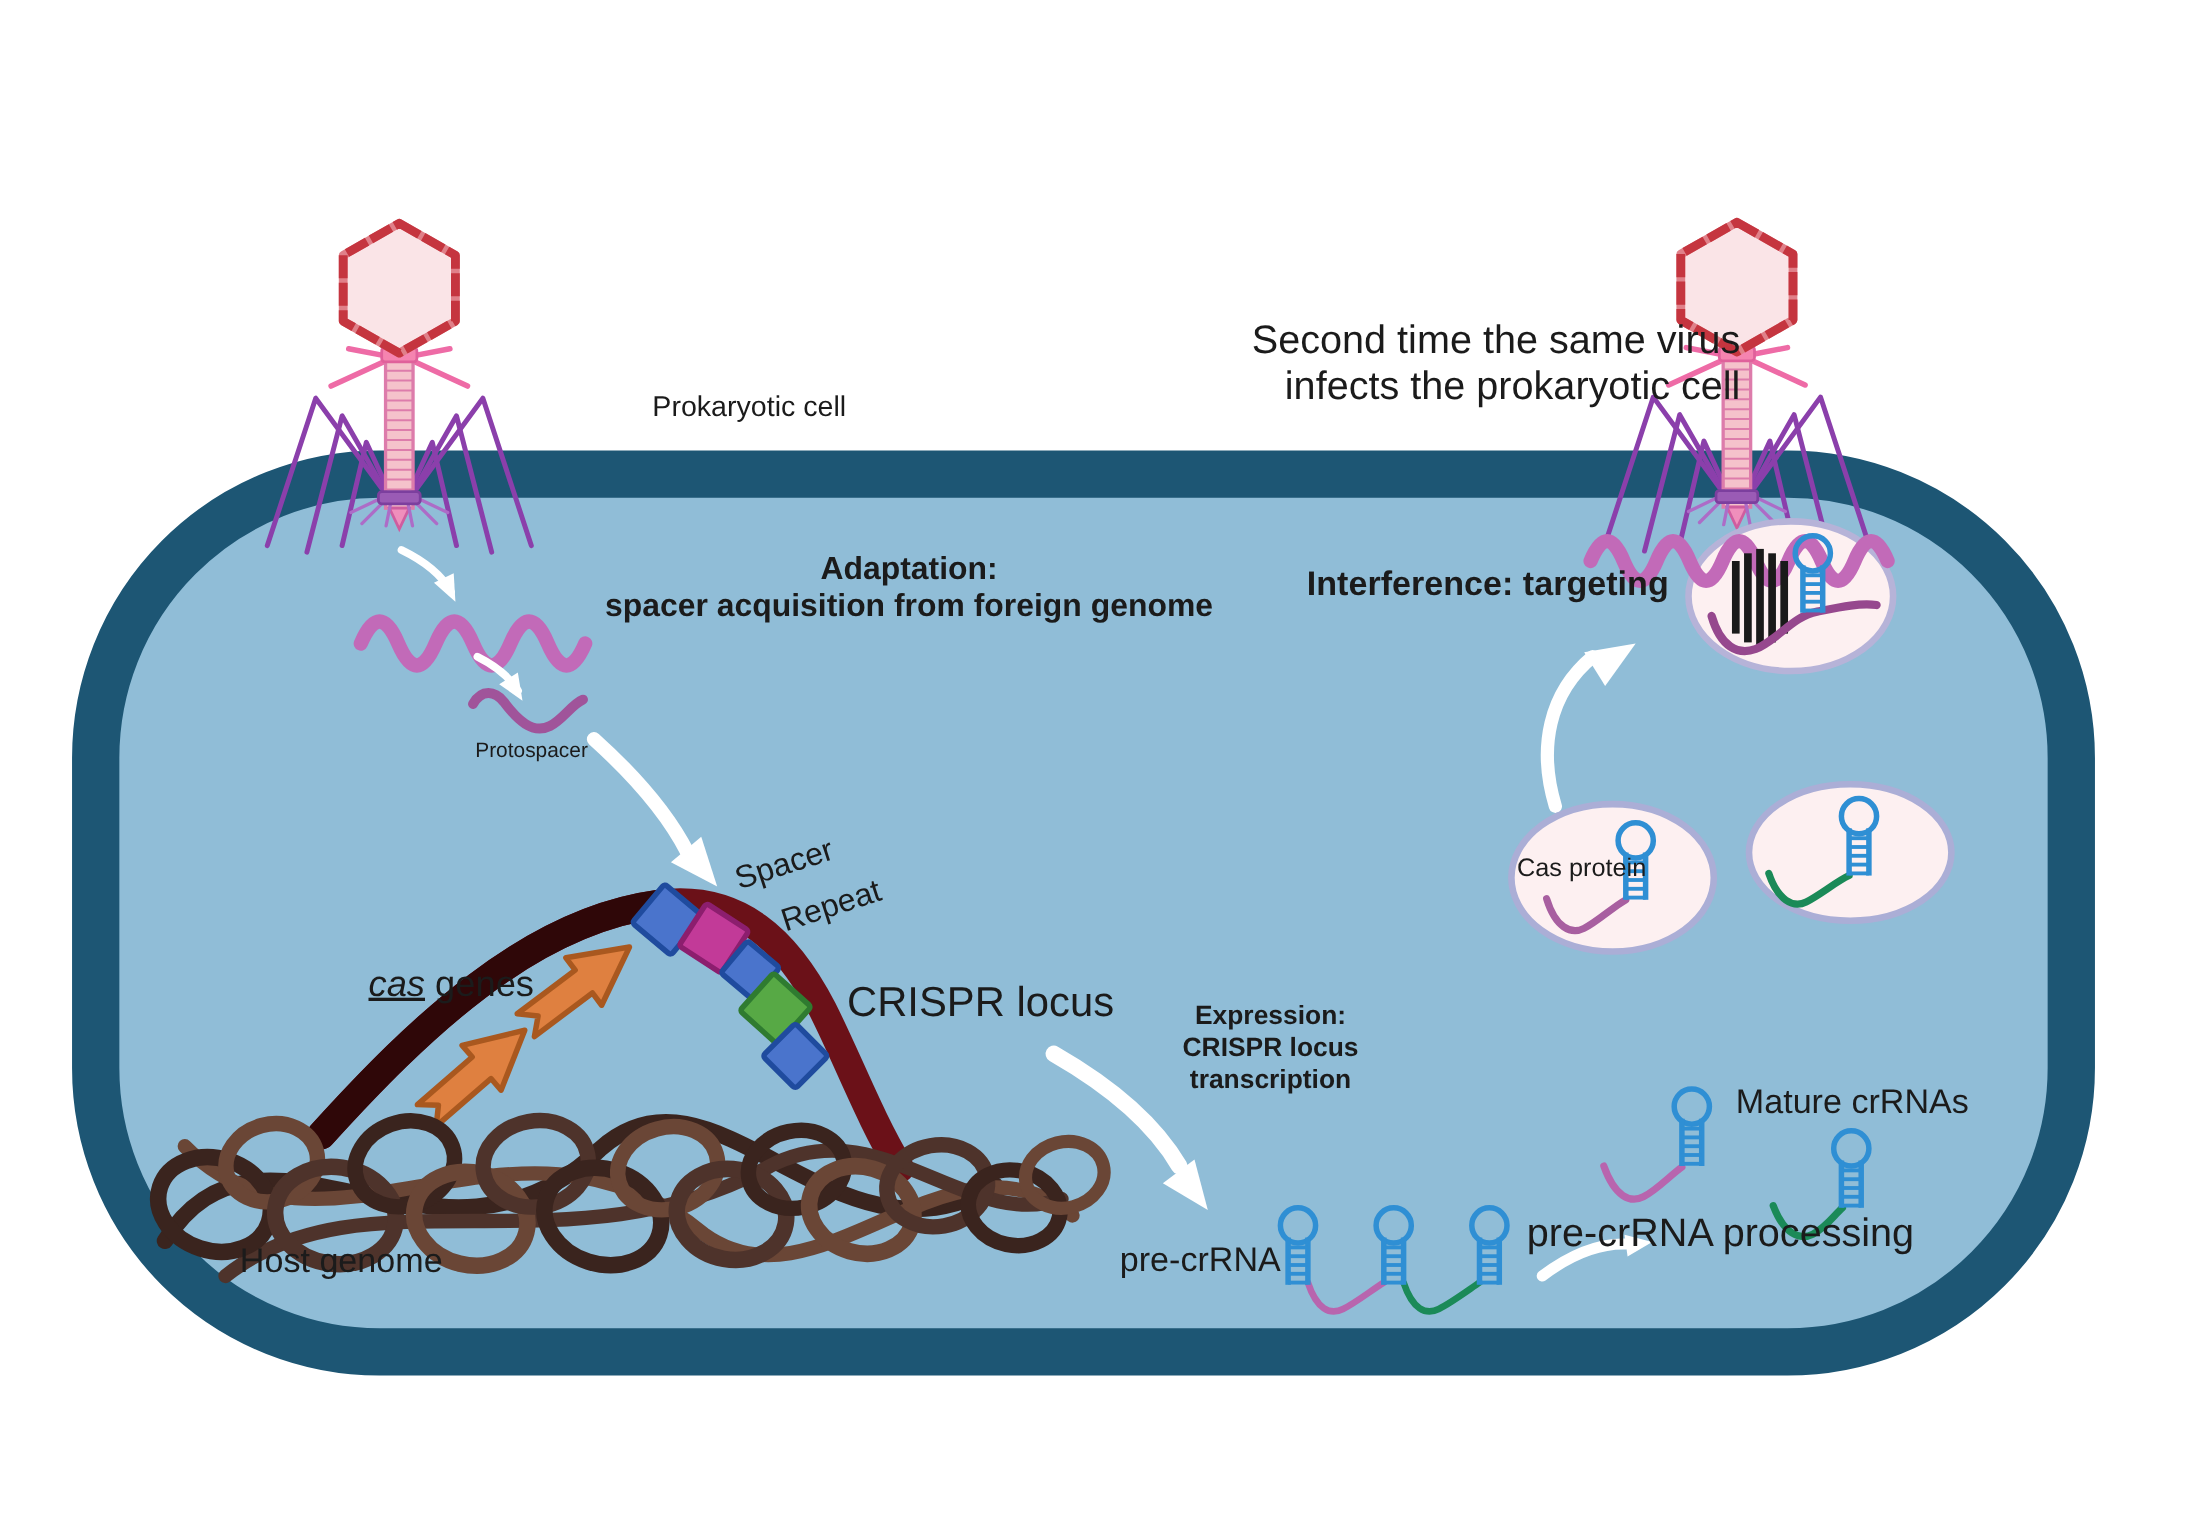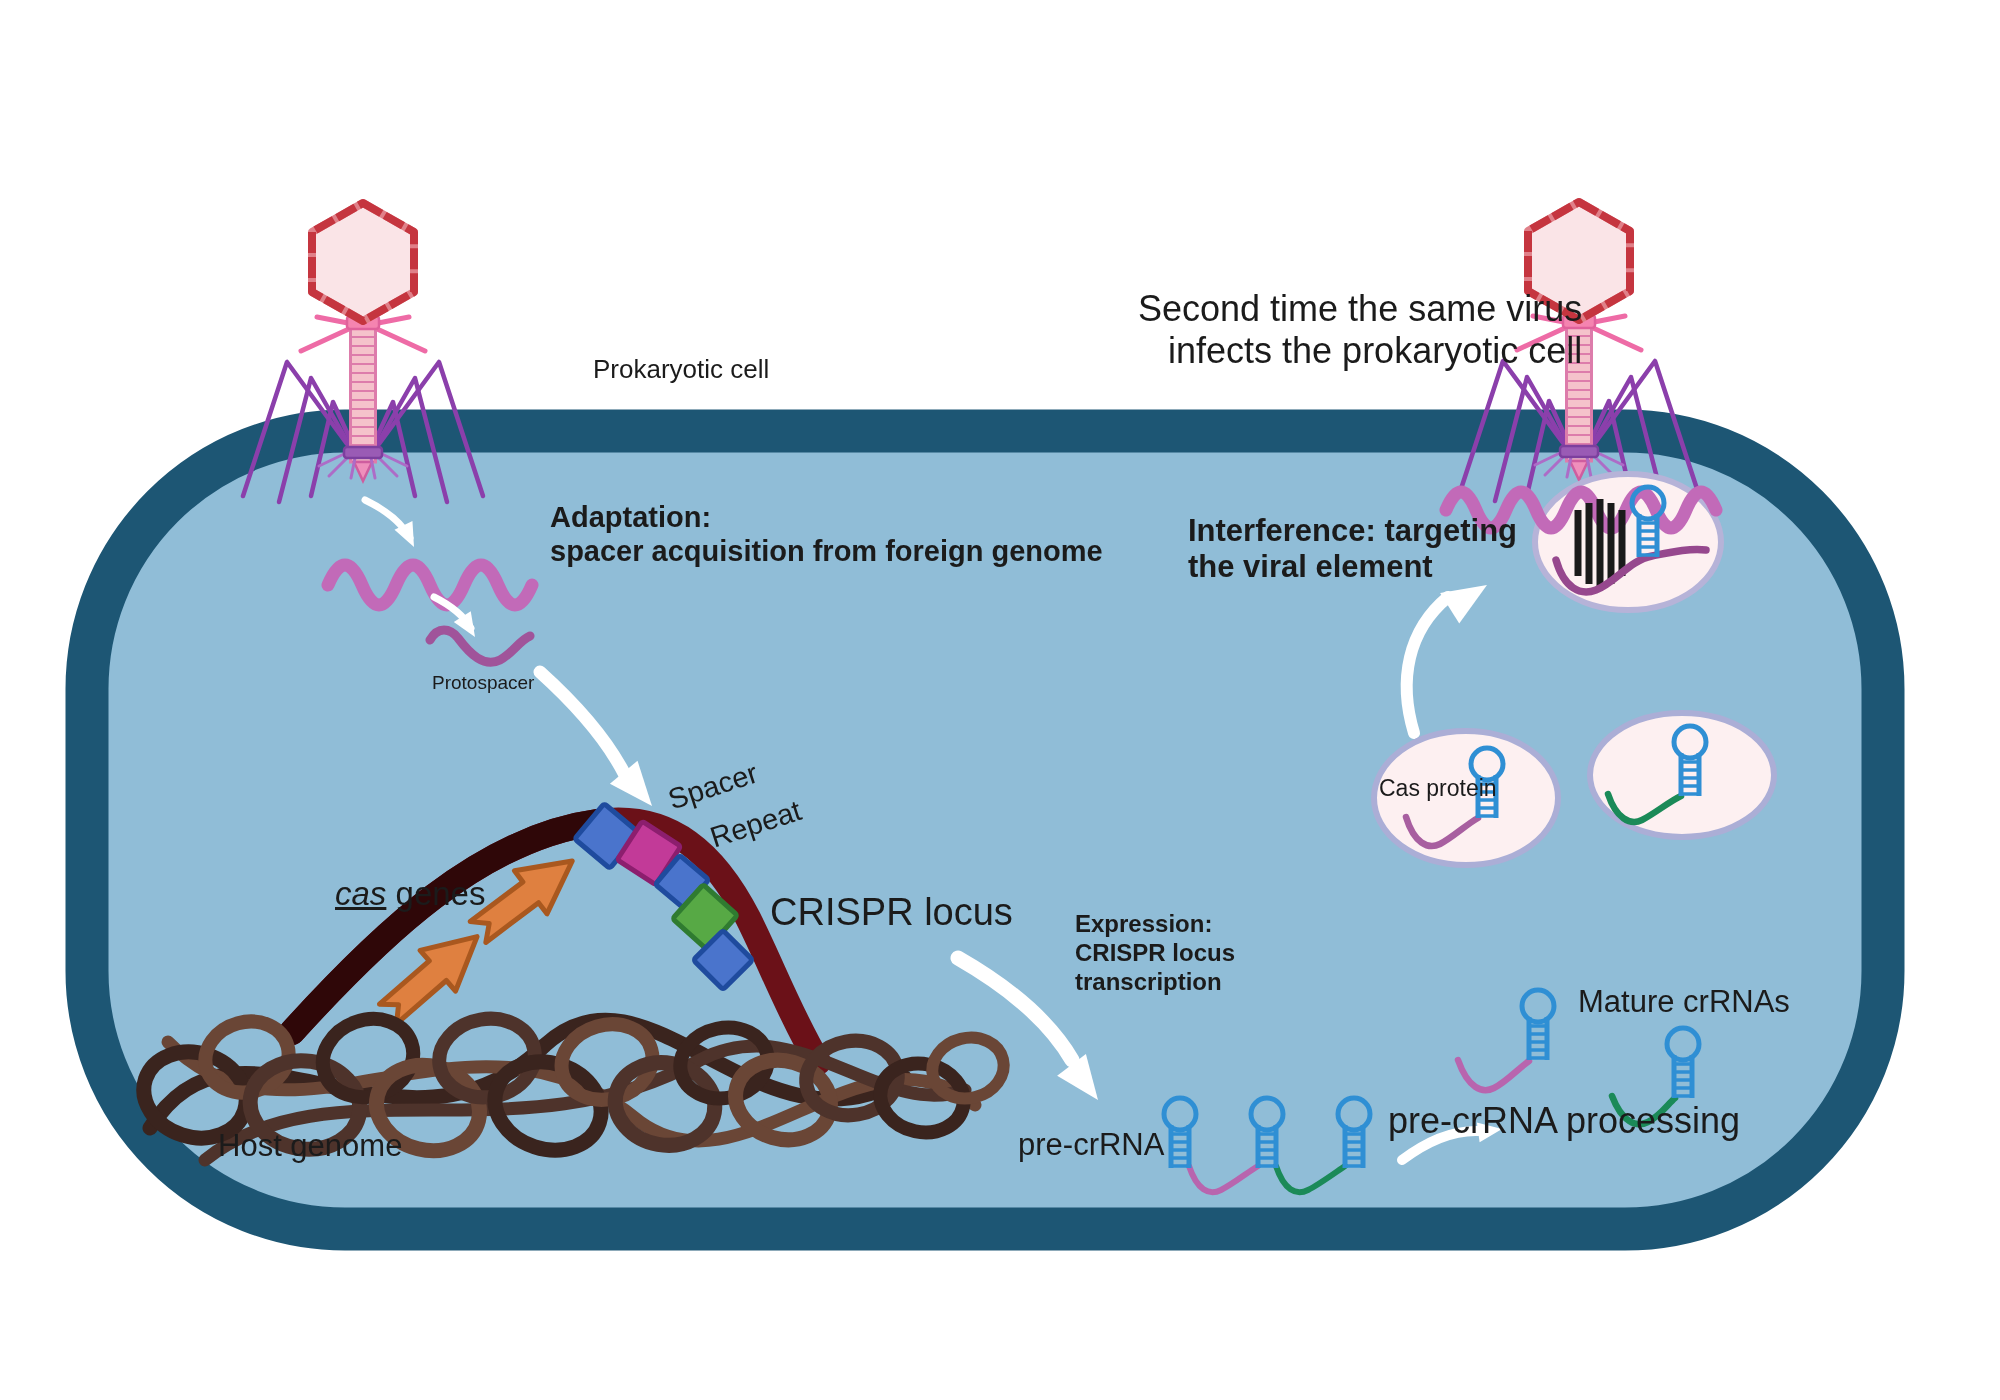--- a/index.html
+++ b/index.html
@@ -1,21 +1,21 @@
 <!DOCTYPE html>
 <html><head>
 <meta charset="utf-8">
 <style>
   html,body{margin:0;padding:0;background:#ffffff;}
   #stage{position:relative;width:2000px;height:1400px;background:#ffffff;overflow:hidden;
          font-family:"Liberation Sans", sans-serif;color:#1b1b1b;}
   #art{position:absolute;left:0;top:0;}
   .lbl{position:absolute;z-index:5;white-space:nowrap;line-height:1.18;}
   .lbl span{display:block;}
-  .bold{font-weight:bold;}
+  .bold{font-weight:bold;text-align:center;}
   .it{font-style:italic;text-decoration:underline;}
   .inline span{display:inline;}
 </style>
 </head>
 <body>
 
 <div id="stage">
 
 <svg id="art" width="2000" height="1400" viewBox="0 0 2000 1400">
 
@@ -228,16 +228,15 @@
 <div class="lbl" style="left:1578px;top:984px;font-size:31px;">
       <span>Mature crRNAs</span>
     </div>
 
 <div class="lbl" style="left:1379px;top:775px;font-size:23px;">
       <span>Cas protein</span>
     </div>
 
 <div class="lbl bold" style="left:1188px;top:513px;font-size:31px;line-height:1.16;">
   <span>Interference: targeting</span>
-  <span>the viral element</span>
 </div>
 
 </div>
 
 </body></html>

